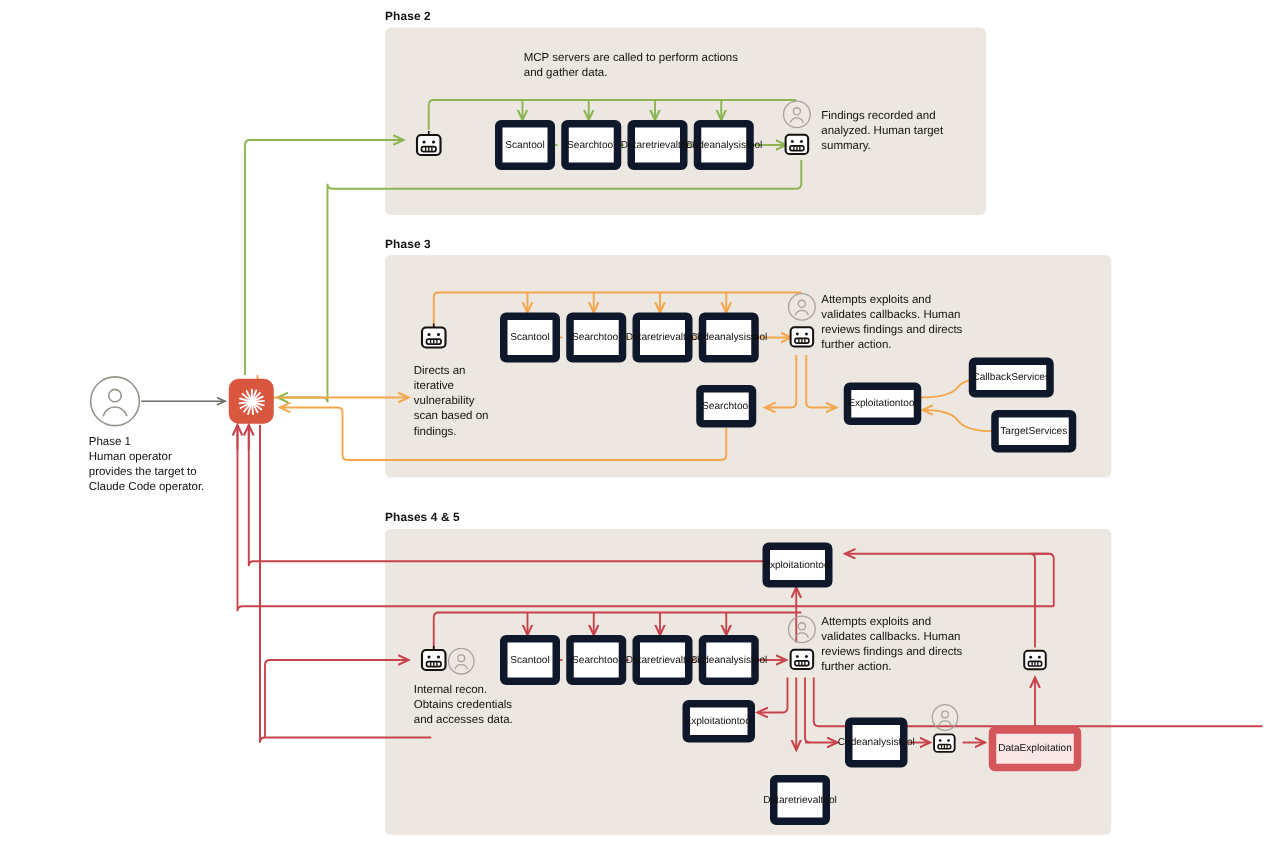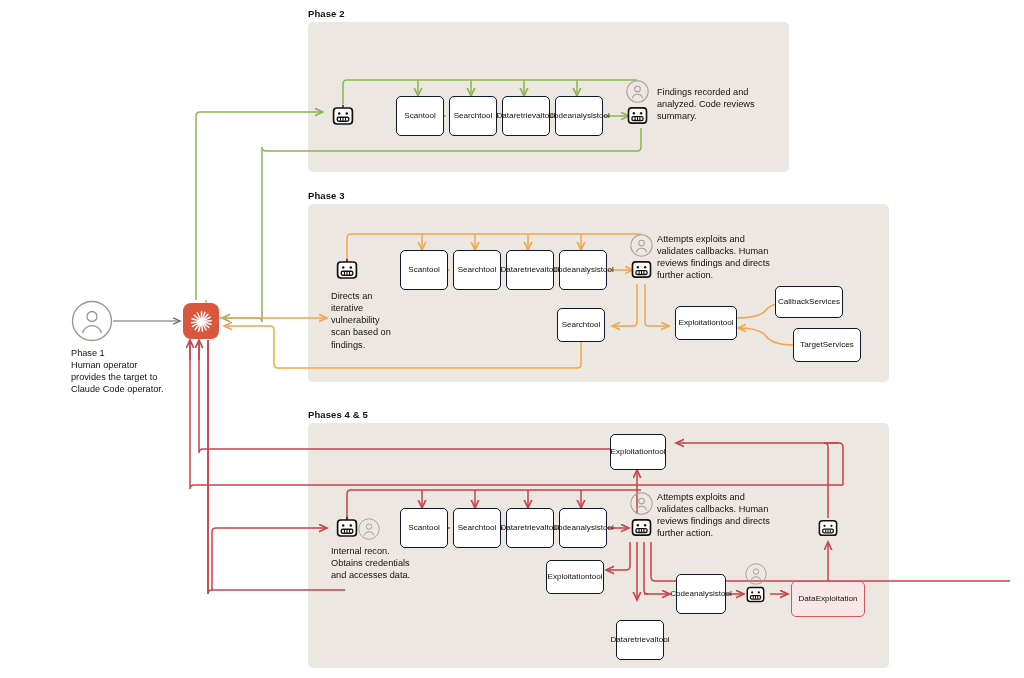--- a/index.html
+++ b/index.html
@@ -4,21 +4,21 @@
 <style>
   html,body{margin:0;padding:0;background:#ffffff;}
   body{width:1024px;height:678px;position:relative;overflow:hidden;
        font-family:"Liberation Sans","DejaVu Sans",sans-serif;color:#1a1a18;}
   .stage{position:absolute;inset:0;}
   svg.wires{position:absolute;left:0;top:0;width:1024px;height:678px;overflow:visible;}
   .panel{position:absolute;background:#ECE7E1;border-radius:5px;}
   .phase-label{position:absolute;font-size:9.5px;font-weight:bold;letter-spacing:.1px;color:#14110f;}
   .note{position:absolute;font-size:9.2px;line-height:1.32;color:#14110f;}
   .note b{font-weight:normal;}
-  .tool{position:absolute;background:#ffffff;border:1px solid #0f172a;border-radius:5px;
+  .tool{position:absolute;background:#ffffff;border:6px solid #0f172a;border-radius:5px;
         display:flex;align-items:center;justify-content:center;text-align:center;
         font-size:8.1px;line-height:1.25;color:#14110f;box-sizing:border-box;padding:2px;}
   .tool.exfil{background:#F8E7E6;border-color:#D4575C;}
   .ico{position:absolute;}
   .logo{position:absolute;width:36px;height:36px;border-radius:8px;background:#D9563F;
         display:flex;align-items:center;justify-content:center;}
   .person{position:absolute;}
 </style>
 </head>
 <body>
@@ -160,20 +160,21 @@
       </g>
     </svg>
   </div>
 
   <div class="note" style="left:71px;top:347px;width:98px;">
     <b>Phase 1</b><br>
     <span>Human operator provides the target to Claude Code operator.</span>
   </div>
 
   <div class="phase-label" style="left:308px;top:8px;">Phase 2</div>
+  <div class="note" style="left:419px;top:40px;width:176px;">MCP servers are called to perform actions and gather data.</div>
 
   <div class="ico" style="left:331px;top:104px;">
     <svg width="24" height="24" viewBox="0 0 24 24">
       <line x1="12" y1="0.8" x2="12" y2="4" stroke="#14110F" stroke-width="1.3"></line>
       <rect x="2.6" y="4" width="18.8" height="16" rx="3.2" fill="#fff" stroke="#14110F" stroke-width="1.7"></rect>
       <circle cx="8.2" cy="9.6" r="1.25" fill="#14110F"></circle>
       <circle cx="15.8" cy="9.6" r="1.25" fill="#14110F"></circle>
       <rect x="6.2" y="13.2" width="11.6" height="4" rx="1.6" fill="#fff" stroke="#14110F" stroke-width="1.4"></rect>
       <line x1="9.5" y1="13.6" x2="9.5" y2="16.8" stroke="#14110F" stroke-width="1.1"></line>
       <line x1="12" y1="13.6" x2="12" y2="16.8" stroke="#14110F" stroke-width="1.1"></line>
@@ -217,21 +218,21 @@
     <svg width="23" height="23" viewBox="0 0 24 24">
       <rect x="2.6" y="4" width="18.8" height="16" rx="3.2" fill="#fff" stroke="#14110F" stroke-width="1.7"></rect>
       <circle cx="8.2" cy="9.6" r="1.25" fill="#14110F"></circle>
       <circle cx="15.8" cy="9.6" r="1.25" fill="#14110F"></circle>
       <rect x="6.2" y="13.2" width="11.6" height="4" rx="1.6" fill="#fff" stroke="#14110F" stroke-width="1.4"></rect>
       <line x1="9.5" y1="13.6" x2="9.5" y2="16.8" stroke="#14110F" stroke-width="1.1"></line>
       <line x1="12" y1="13.6" x2="12" y2="16.8" stroke="#14110F" stroke-width="1.1"></line>
       <line x1="14.5" y1="13.6" x2="14.5" y2="16.8" stroke="#14110F" stroke-width="1.1"></line>
     </svg>
   </div>
-  <div class="note" style="left:657px;top:86px;width:116px;">Findings recorded and analyzed. Code reviews summary.</div>
+  <div class="note" style="left:657px;top:86px;width:116px;">Findings recorded and analyzed. Human target summary.</div>
 
   <div class="phase-label" style="left:308px;top:190px;text-align:center;">Phase 3</div>
 
   <div class="ico" style="left:335px;top:258px;">
     <svg width="24" height="24" viewBox="0 0 24 24">
       <line x1="12" y1="0.8" x2="12" y2="4" stroke="#14110F" stroke-width="1.3"></line>
       <rect x="2.6" y="4" width="18.8" height="16" rx="3.2" fill="#fff" stroke="#14110F" stroke-width="1.7"></rect>
       <circle cx="8.2" cy="9.6" r="1.25" fill="#14110F"></circle>
       <circle cx="15.8" cy="9.6" r="1.25" fill="#14110F"></circle>
       <rect x="6.2" y="13.2" width="11.6" height="4" rx="1.6" fill="#fff" stroke="#14110F" stroke-width="1.4"></rect>

